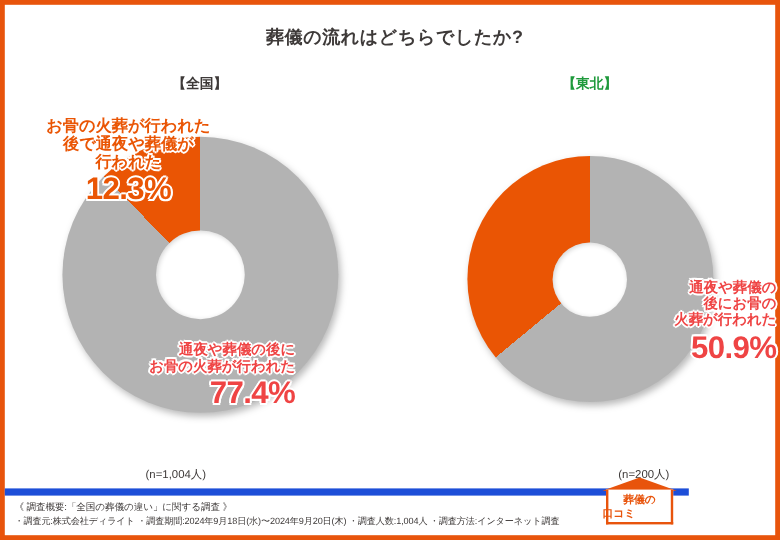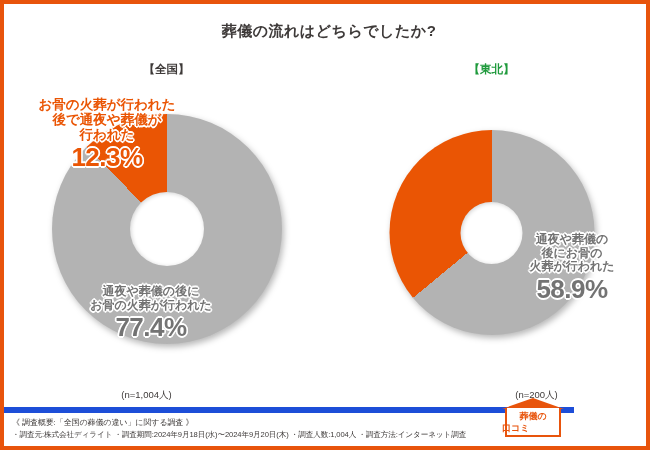--- a/index.html
+++ b/index.html
@@ -109,25 +109,26 @@
   }
 
   .lbl-orange {
     color: #ea5504;
     font-size: 13.5px;
     text-shadow:
       1.6px 0 #fff, -1.6px 0 #fff, 0 1.6px #fff, 0 -1.6px #fff,
       1.2px 1.2px #fff, -1.2px 1.2px #fff, 1.2px -1.2px #fff, -1.2px -1.2px #fff;
   }
   .lbl-gray {
-    color: #737373;
+    color: #ef4444;
     font-size: 12px;
     text-shadow:
       1.6px 0 #fff, -1.6px 0 #fff, 0 1.6px #fff, 0 -1.6px #fff,
       1.2px 1.2px #fff, -1.2px 1.2px #fff, 1.2px -1.2px #fff, -1.2px -1.2px #fff;
+    text-align: right;
   }
 
   
   #lbl-l-orange { left: 8px;  top: 20px;  width: 190px; }
   #lbl-l-gray   { left: 52px; top: 210px; width: 190px; }
 
   
   #lbl-r-orange { left: 8px;   top: 82px;  width: 165px; }
   #lbl-r-gray   { left: 168px; top: 158px; width: 150px; }
 
@@ -238,21 +239,21 @@
       <div class="donut donut-r">
         <div class="hole"></div>
       </div>
     </div>
 
 
     <div class="lbl lbl-gray" id="lbl-r-gray">
       <span>通夜や葬儀の
 後にお骨の
 火葬が行われた</span>
-      <span class="pct">58.9%</span>
+      <span class="pct">50.9%</span>
     </div>
 
     <div class="n-count">(n=200人)</div>
   </div>
 
   <div class="footer">
     <div class="footer-line head">《 調査概要:「全国の葬儀の違い」に関する調査 》</div>
     <div class="footer-line">・調査元:株式会社ディライト ・調査期間:2024年9月18日(水)〜2024年9月20日(木) ・調査人数:1,004人 ・調査方法:インターネット調査</div>
 
     <div class="logo">

